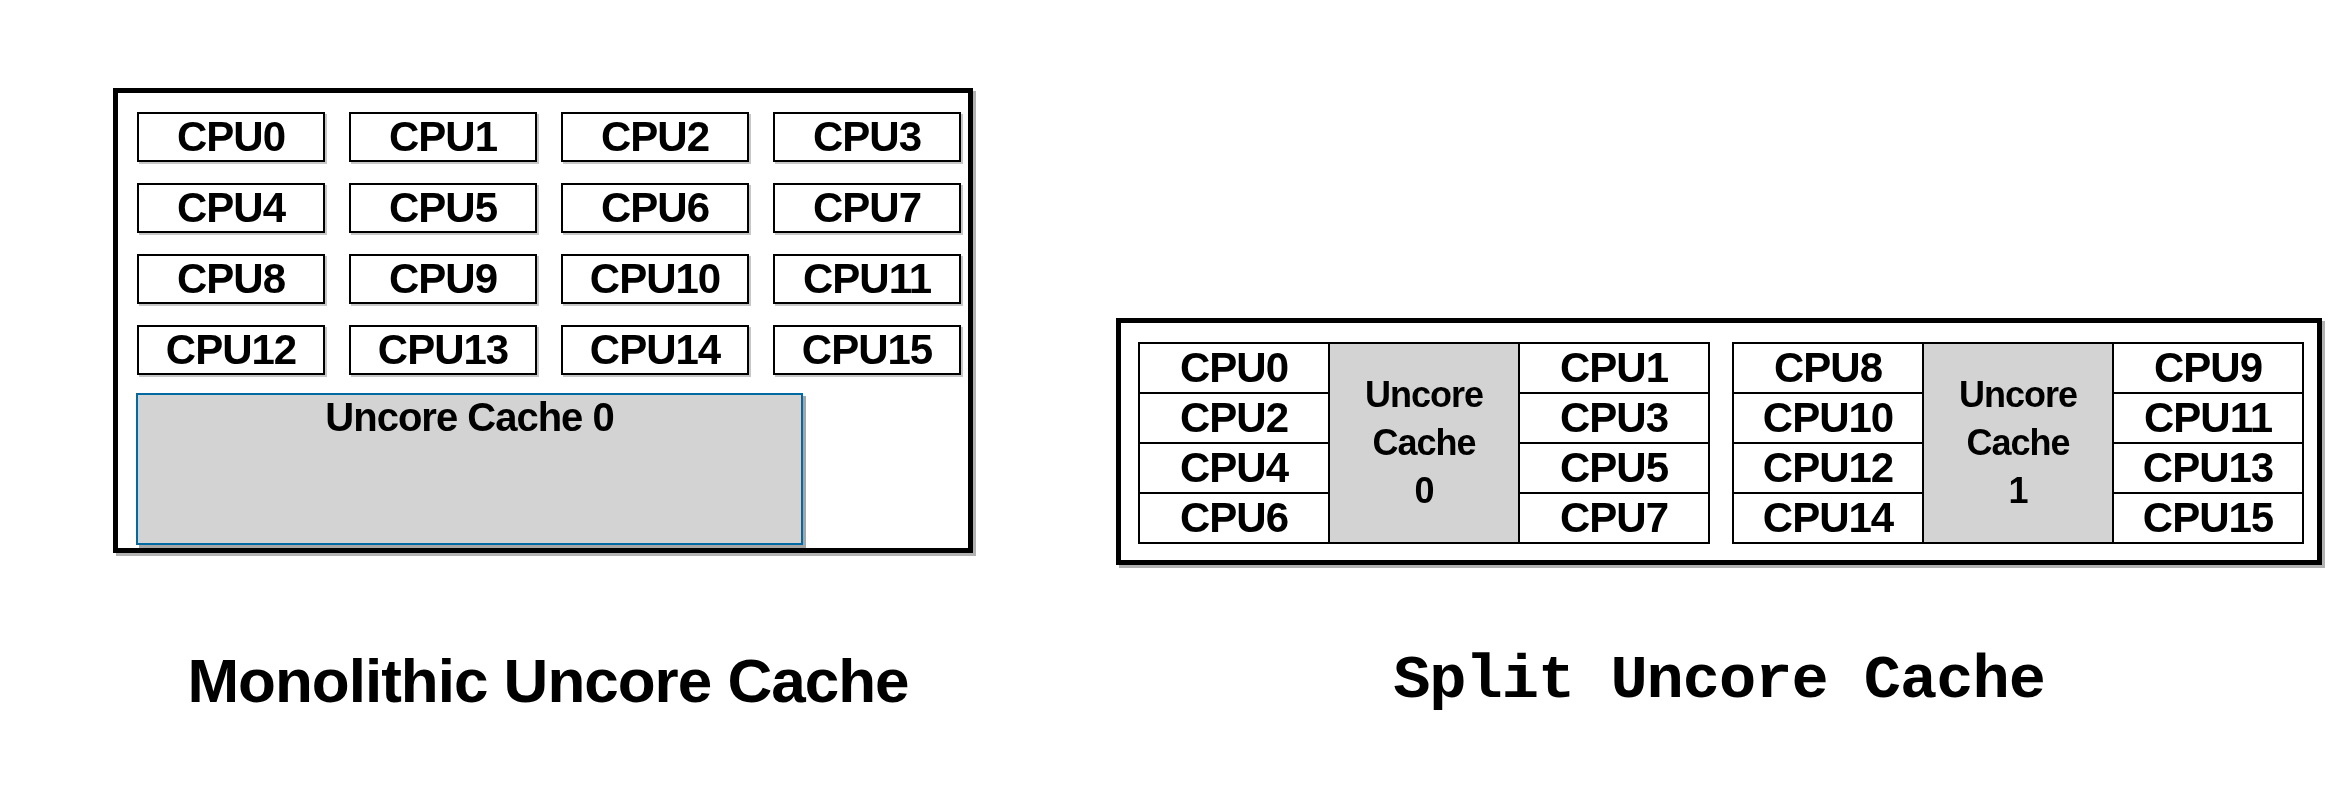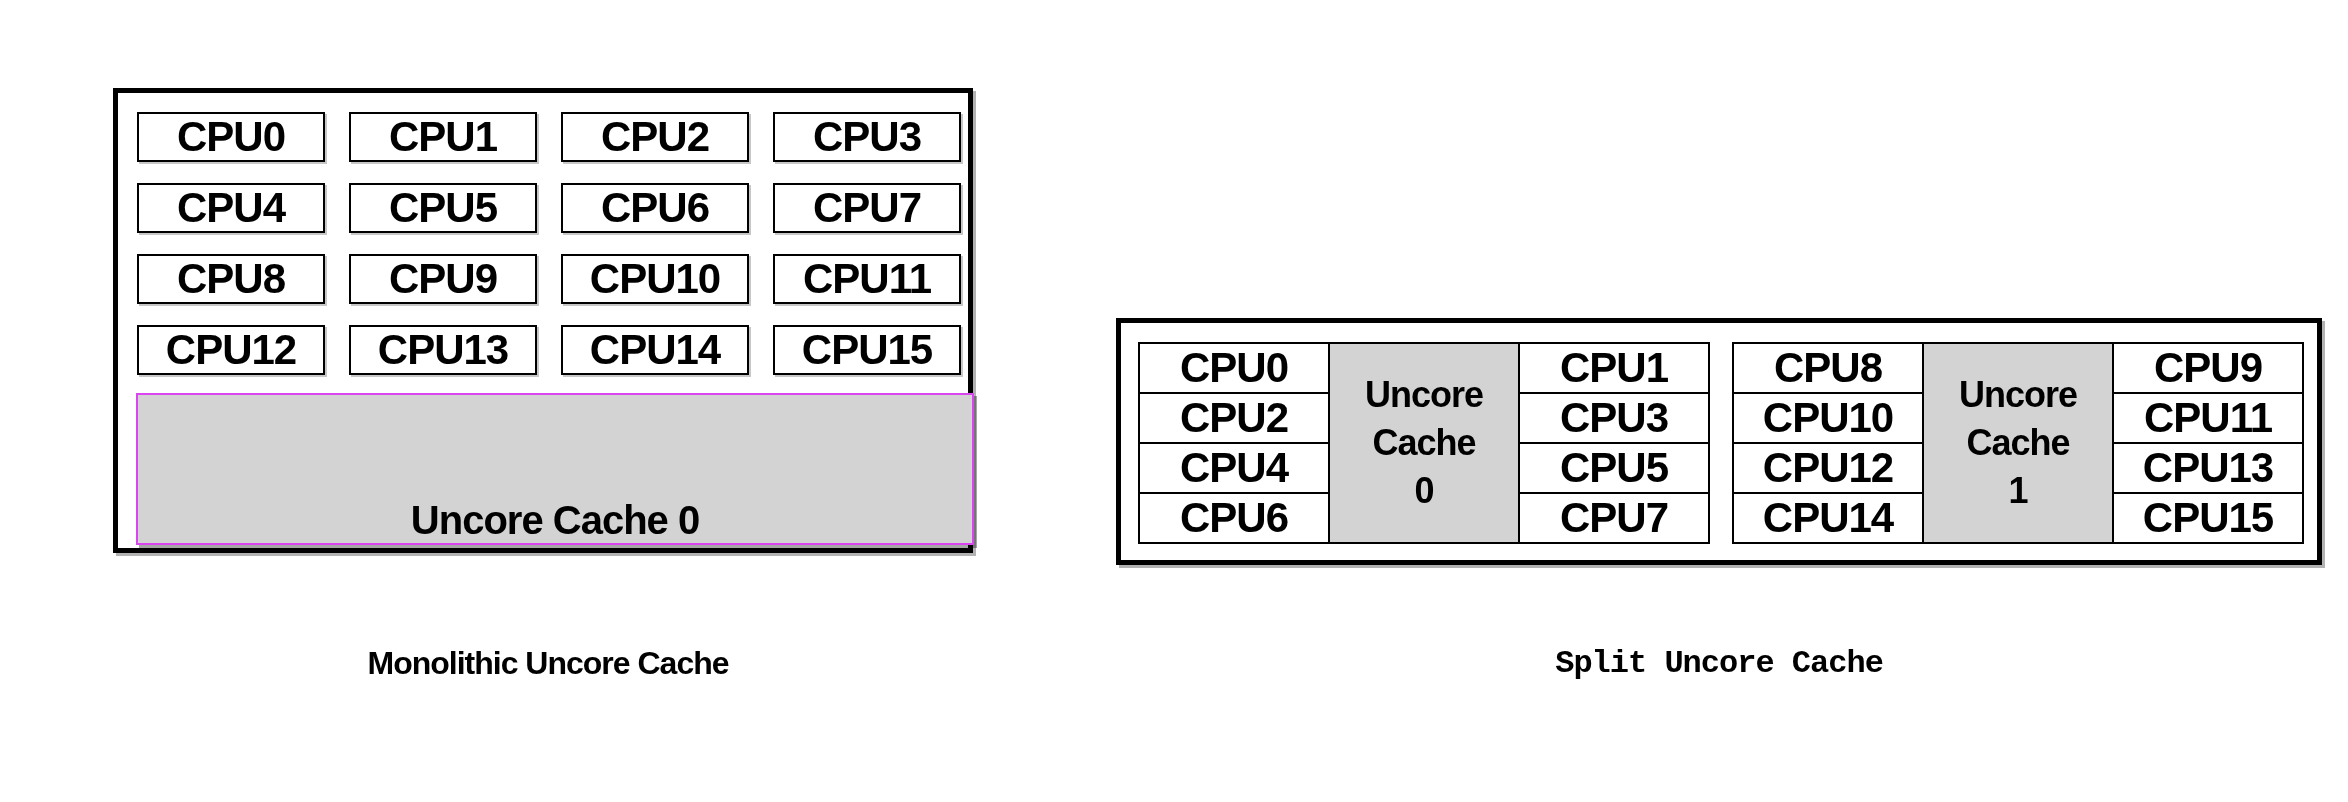--- a/index.html
+++ b/index.html
@@ -41,26 +41,26 @@
     display: flex;
     align-items: center;
     justify-content: center;
     font-size: 42px;
     letter-spacing: -1px;
     box-shadow: 2px 2px 0 rgba(0,0,0,0.22);
   }
   .mono-cache {
     position: absolute;
     left: 18px; top: 300px;
-    width: 838px; height: 152px;
+    width: 667px; height: 152px;
     background: var(--cache-fill, #d3d3d3);
-    border: 2px solid #d946ef;
+    border: 2px solid #0369a1;
     box-shadow: 3px 3px 0 rgba(0,0,0,0.35);
     display: flex;
-    align-items: flex-end;
+    align-items: flex-start;
     justify-content: center;
     font-size: 40px;
     letter-spacing: -1px;
   }
 
   
   .split-outer {
     position: absolute;
     left: 1068px; top: 318px;
     width: 1206px; height: 247px;
@@ -97,21 +97,21 @@
     background: var(--cache-fill, #d3d3d3);
     flex-direction: column;
     font-size: 36px;
     line-height: 48px;
   }
 
   
   .title {
     position: absolute;
     top: 645px;
-    font-size: 32px;
+    font-size: 62px;
     letter-spacing: -1px;
     text-align: center;
     white-space: nowrap;
   }
   .title.mono-title  { left: 65px;   width: 870px; }
   .title.split-title { left: 1068px; width: 1206px; font-family: Liberation Mono, monospace; }
 </style>
 </head>
 <body>
 

